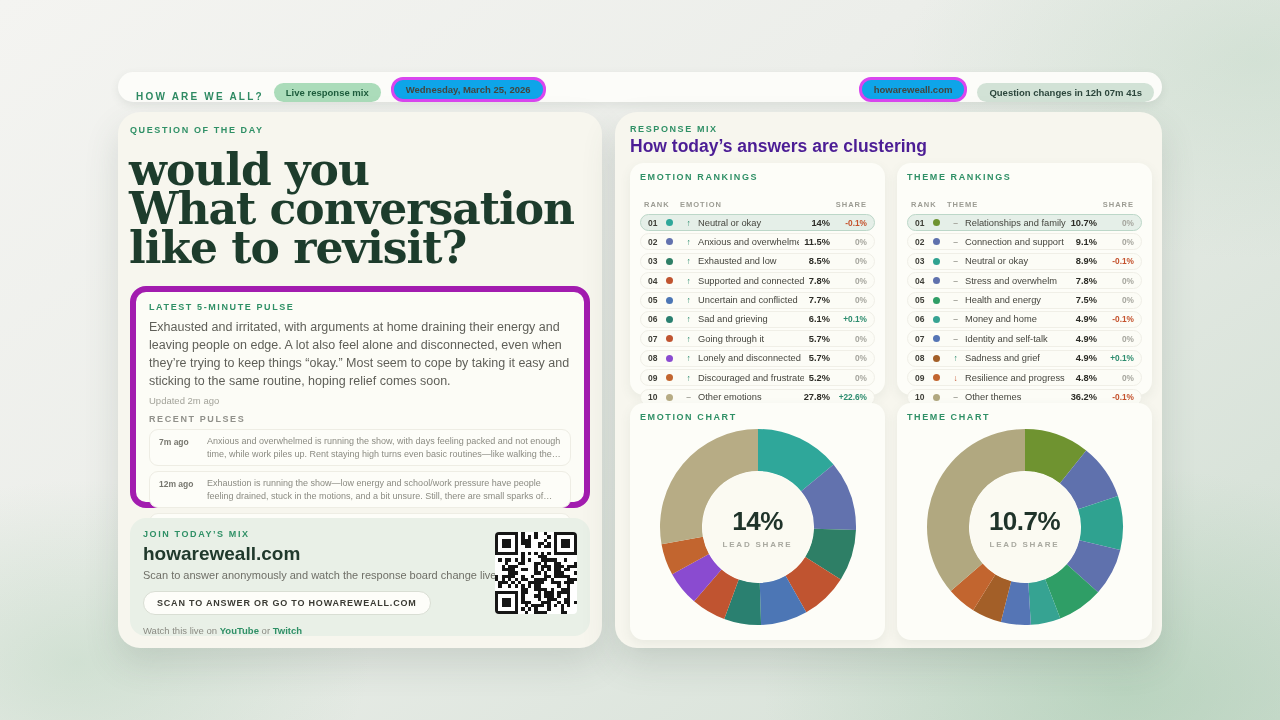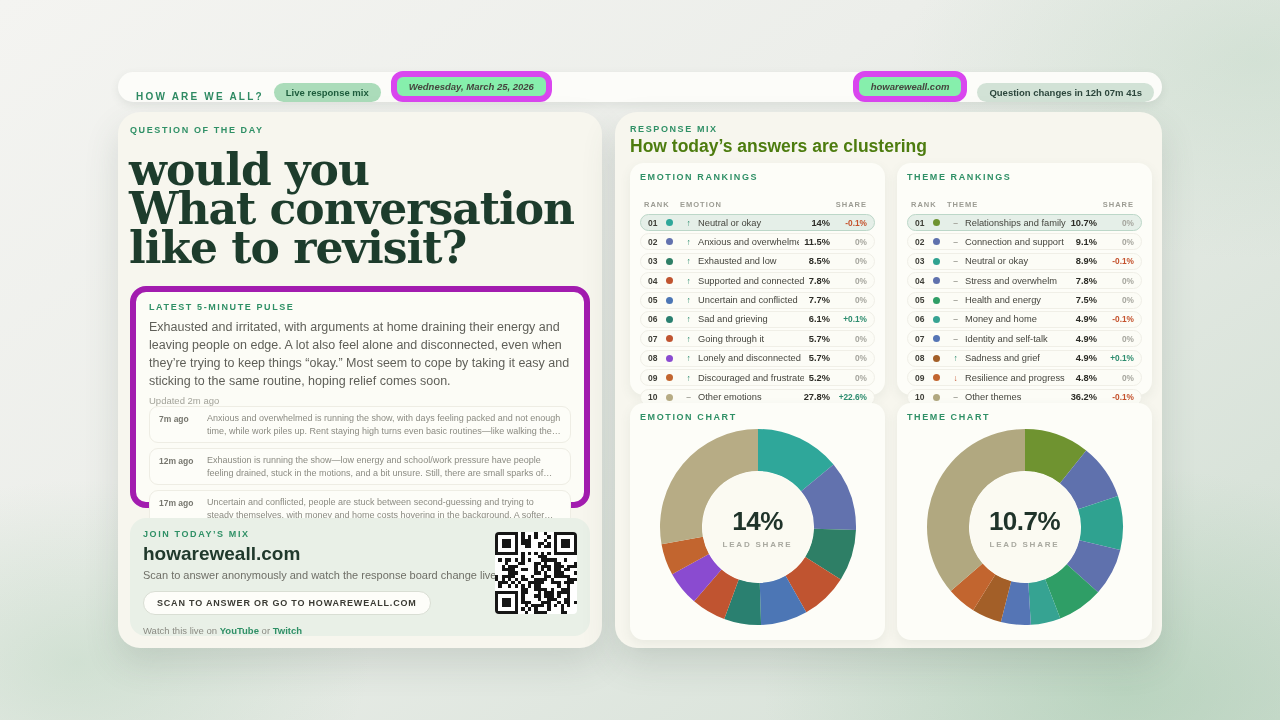--- a/index.html
+++ b/index.html
@@ -13,21 +13,21 @@
       radial-gradient(480px 280px at 98% 8%, rgba(160,200,170,.25), transparent 72%);}
   .topbar,.panel{position:absolute;z-index:1;box-sizing:border-box;}
 
   
   .topbar{left:118px;top:72px;width:1044px;height:30px;border-radius:15px;
     background:#fcfcf9;display:flex;align-items:flex-end;gap:10px;padding:0 8px 0 18px;
     box-shadow:0 3px 8px rgba(70,90,75,.10);}
   .brand{font-size:10px;font-weight:bold;color:#2e8a63;letter-spacing:2.2px;white-space:nowrap;}
   .pill{font-size:9.5px;font-weight:bold;padding:4px 12px;border-radius:12px;white-space:nowrap;}
   .p-live{background:#abdcba;color:#1d5c3c;}
-  .p-date,.p-site{background:#86efac;border:6px solid #d946ef;color:#45453e;font-style:italic;}
+  .p-date,.p-site{background:#0ea5e9;border:3px solid #d946ef;color:#45453e;}
   .p-count{background:#d2e2d6;color:#2c463c;}
   .p-upd{background:#eef0e9;color:#8b8b83;letter-spacing:.2px;}
   .spacer{flex:1;}
 
   
   .panel{top:112px;height:536px;background:#f7f6ee;border-radius:22px;
     box-shadow:0 16px 34px rgba(70,90,75,.16);}
   .panel.left{left:118px;width:484px;}
   .panel.right{left:615px;width:547px;padding-left:40px;}
   .eyebrow{font-size:9px;font-weight:bold;color:#2f9066;letter-spacing:1.6px;}
@@ -53,21 +53,21 @@
   .join-site{font-size:19px;font-weight:bold;color:#20392c;margin:4px 0 4px;}
   .join-desc{font-size:11px;color:#6f6f67;margin-bottom:10px;}
   .join-btn{display:inline-block;background:#fdfdf9;border:1px solid #d9ded4;border-radius:13px;
     padding:6px 13px;font-size:9px;font-weight:bold;color:#3a3a33;letter-spacing:.8px;cursor:pointer;}
   .join-watch{margin-top:10px;font-size:9.5px;color:#8b8b83;}
   .wl{font-weight:bold;color:#2f9066;text-decoration:none;cursor:pointer;}
   .qr{position:absolute;right:13px;top:14px;width:82px;height:82px;border-radius:4px;}
 
   
   .r-label{position:absolute;left:15px;top:12px;}
-  .r-heading{position:absolute;left:15px;top:24px;font-size:17.5px;font-weight:bold;color:#4d7c0f;}
+  .r-heading{position:absolute;left:15px;top:24px;font-size:17.5px;font-weight:bold;color:#4c1d95;}
   .table-card,.chart-card{position:absolute;width:255px;background:#fdfdf8;border-radius:14px;
     box-shadow:0 4px 12px rgba(70,90,75,.08);padding:9px 10px;box-sizing:border-box;}
   .table-card{top:51px;height:232px;}
   .chart-card{top:291px;height:237px;}
   .card-0{left:15px;} .card-1{left:282px;}
   .t-cols{display:flex;align-items:center;font-size:7.5px;color:#9c9c93;font-weight:bold;
     letter-spacing:1px;margin:18px 4px 5px 4px;}
   .t-cols .c1{width:36px;} .t-cols .c2{flex:1;} .t-cols .c3{margin-right:4px;}
   .rank-row{display:flex;align-items:center;height:17px;border:1px solid #f0efe7;background:#fcfcf6;
     border-radius:9px;margin-bottom:2.4px;padding:0 7px;gap:5px;box-sizing:border-box;}
@@ -106,20 +106,21 @@
     <div class="q-title">
       <div>would you</div>
       <div>What conversation</div>
       <div>like to revisit?</div>
     </div>
 
     <div class="pulse-card">
       <div class="eyebrow">LATEST 5-MINUTE PULSE</div>
       <div class="pulse-summary">Exhausted and irritated, with arguments at home draining their energy and leaving people on edge. A lot also feel alone and disconnected, even when they’re trying to keep things “okay.” Most seem to cope by taking it easy and sticking to the same routine, hoping relief comes soon.</div>
       <div class="pulse-updated">Updated 2m ago</div>
+      <div class="eyebrow gray recent-label">RECENT PULSES</div>
       <div id="pulse-list">
           <div class="pulse-item">
             <span class="pulse-time">7m ago</span>
             <span class="pulse-text">Anxious and overwhelmed is running the show, with days feeling packed and not enough time, while work piles up. Rent staying high turns even basic routines—like walking the dog—into another pressur…</span>
           </div>
           <div class="pulse-item">
             <span class="pulse-time">12m ago</span>
             <span class="pulse-text">Exhaustion is running the show—low energy and school/work pressure have people feeling drained, stuck in the motions, and a bit unsure. Still, there are small sparks of hope and gratitude, and when…</span>
           </div>
           <div class="pulse-item">

